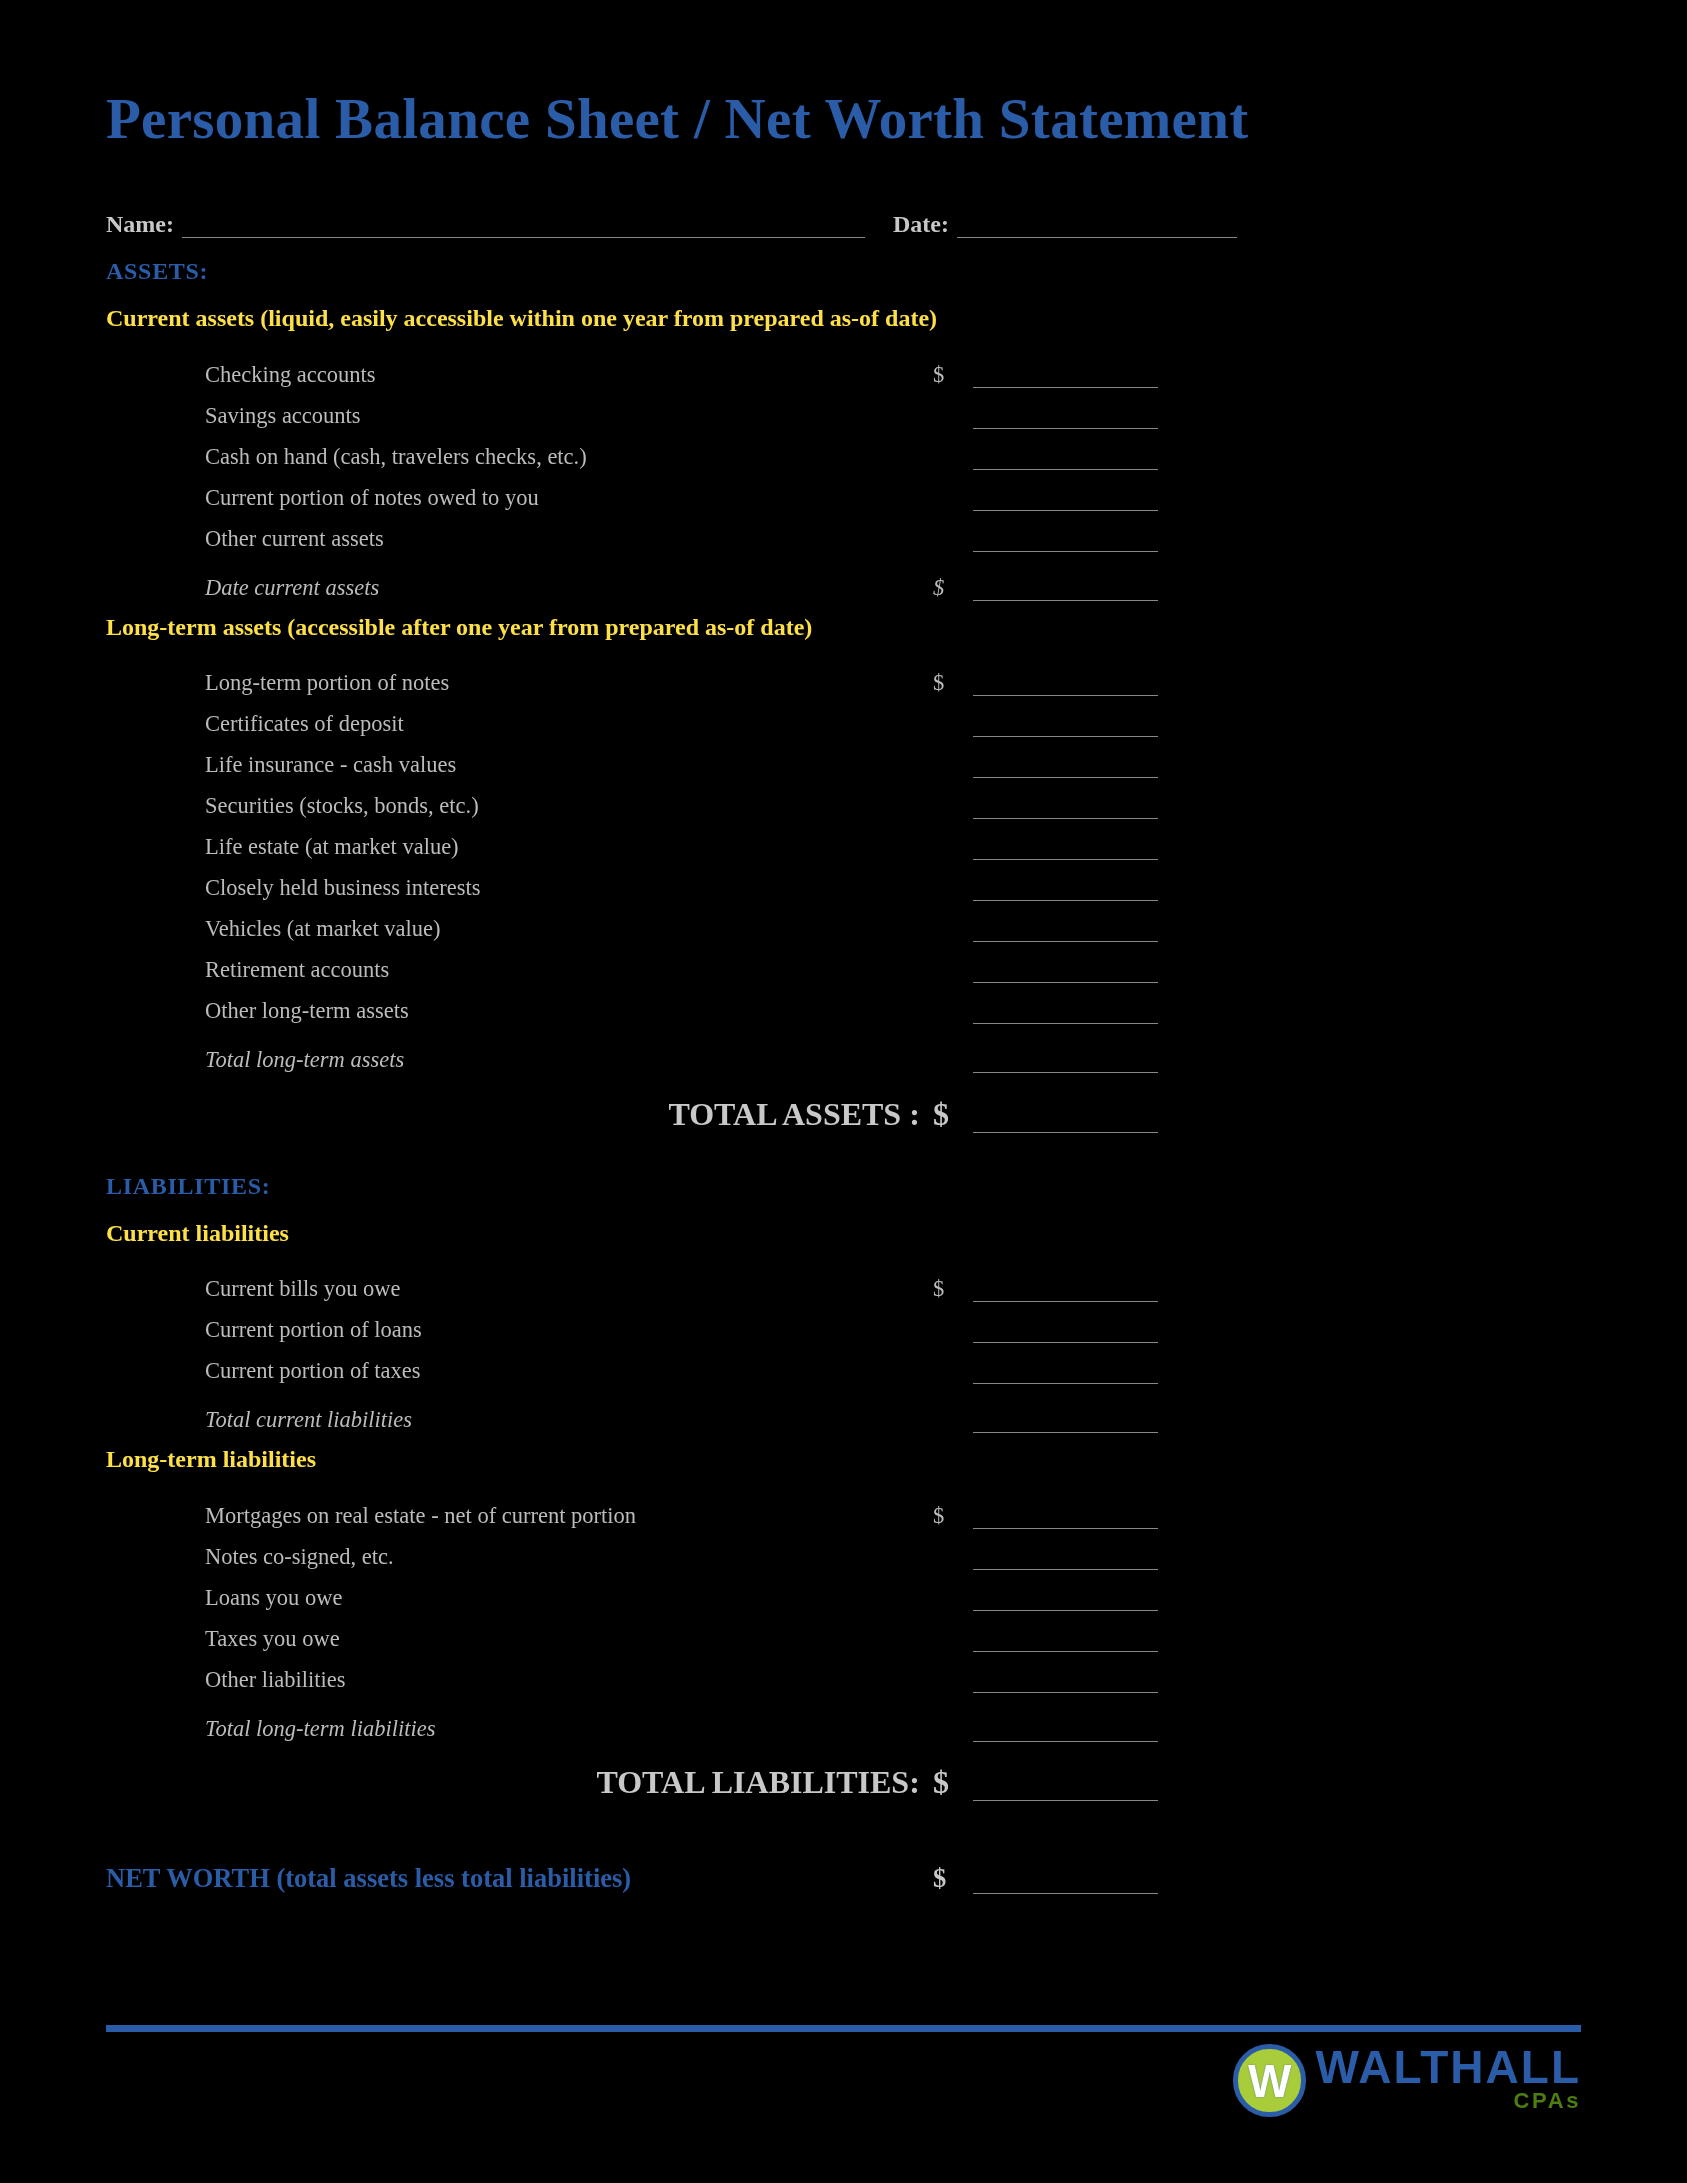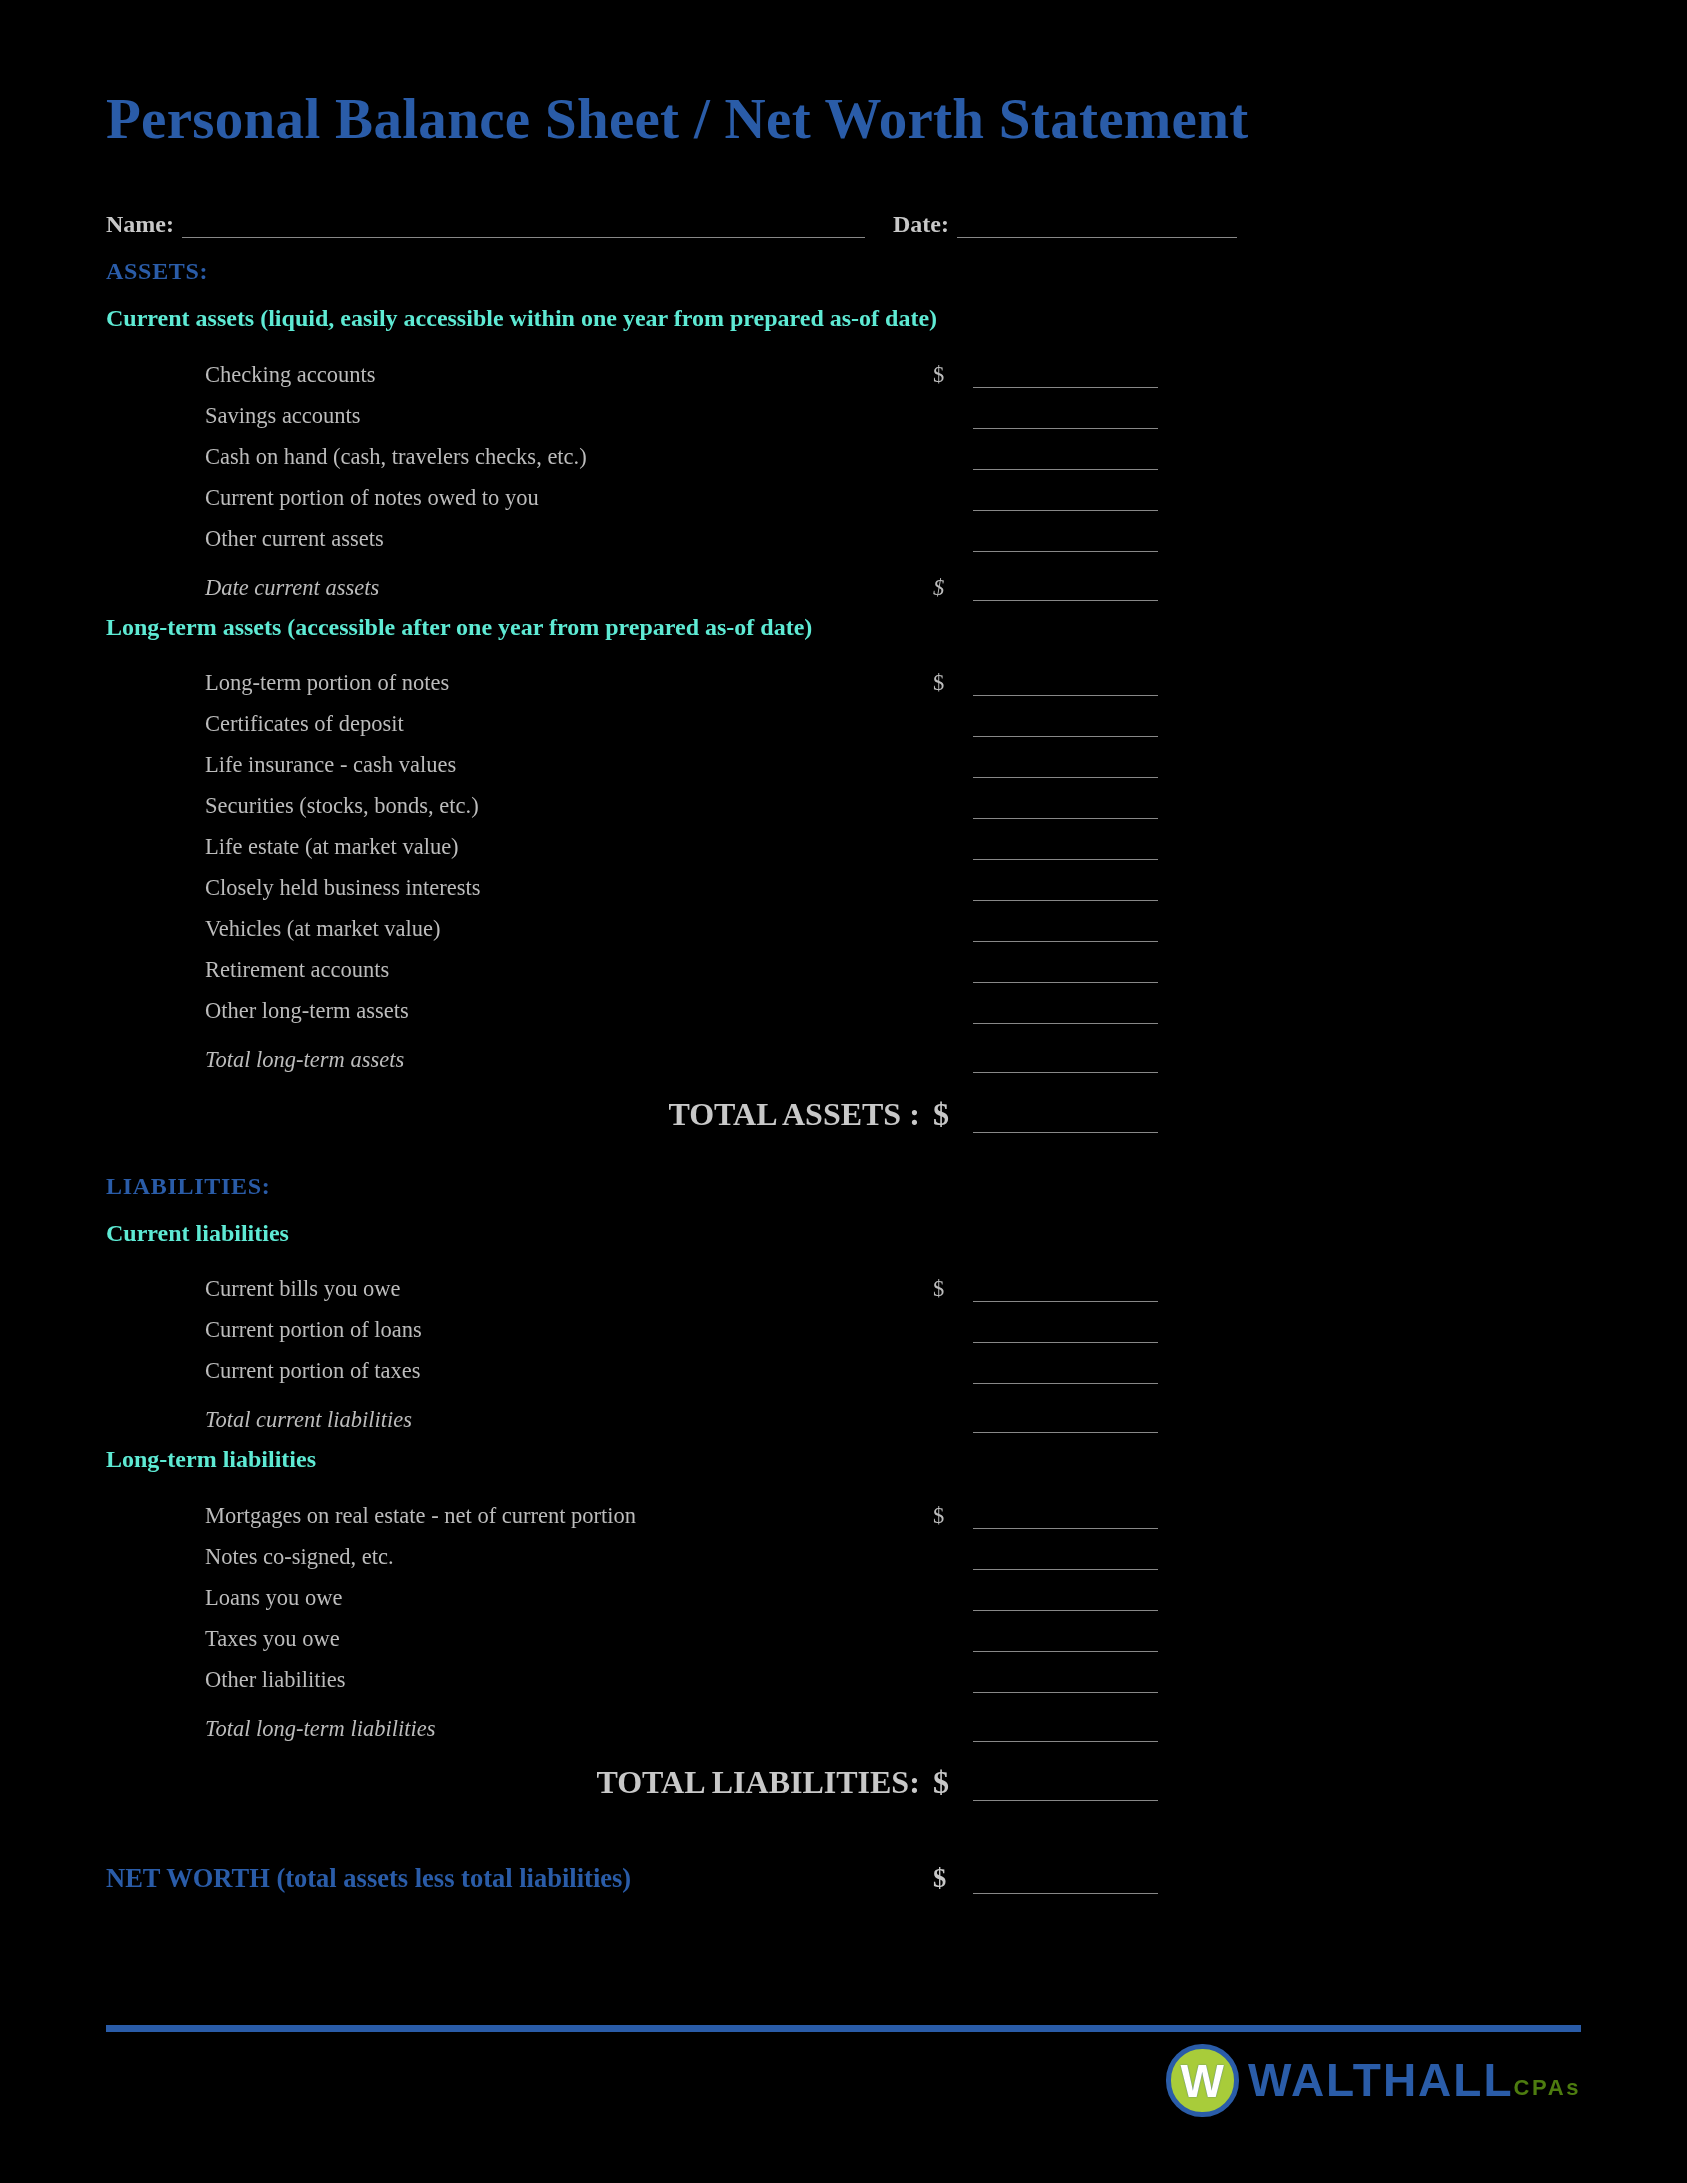--- a/index.html
+++ b/index.html
@@ -39,21 +39,21 @@
     font-size: 24px;
     font-weight: bold;
     color: #2a5ca8;
     margin-top: 13.2px;
     margin-bottom: 20px;
     letter-spacing: 0.7px;
   }
   .subhead {
     font-size: 24px;
     font-weight: bold;
-    color: #5eead4;
+    color: #fde047;
     margin-top: 0;
     margin-bottom: 14.6px;
   }
   .line-items { padding-left: 99px; }
   .row {
     display: flex;
     align-items: flex-end;
     font-size: 22.5px;
     color: #bcbcbc;
     height: 41px;
@@ -135,21 +135,21 @@
     position: absolute; inset: 0;
     border: 5.3px solid #2a5ca8; border-radius: 36px;
   }
   .logo-mark .w {
     font-family: Arial, sans-serif;
     font-size: 46px; font-weight: 900; color: #fff;
     text-shadow: 0 0 1.3px #2a5ca8;
     z-index: 2;
   }
   .logo-text {
-    display: flex; flex-direction: row; align-items: flex-end;
+    display: flex; flex-direction: column; align-items: flex-end;
     font-family: Arial, Helvetica, sans-serif;
   }
   .logo-text .main {
     font-size: 46px; font-weight: 900; color: #2a5ca8;
     letter-spacing: 2px; line-height: 0.9;
   }
   .logo-text .sub {
     font-size: 22px; font-weight: 900; color: #4d7c0f;
     letter-spacing: 2.6px;
   }

